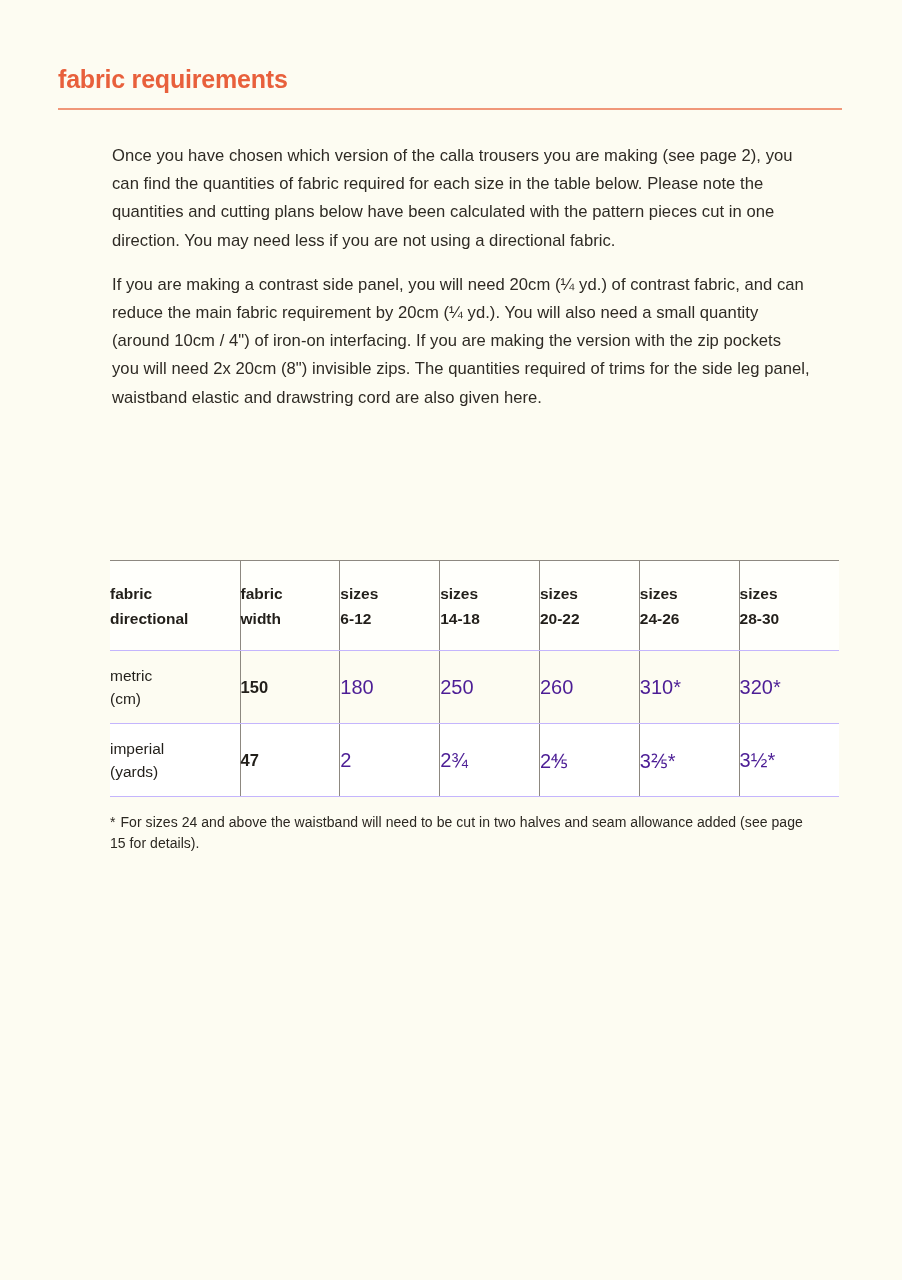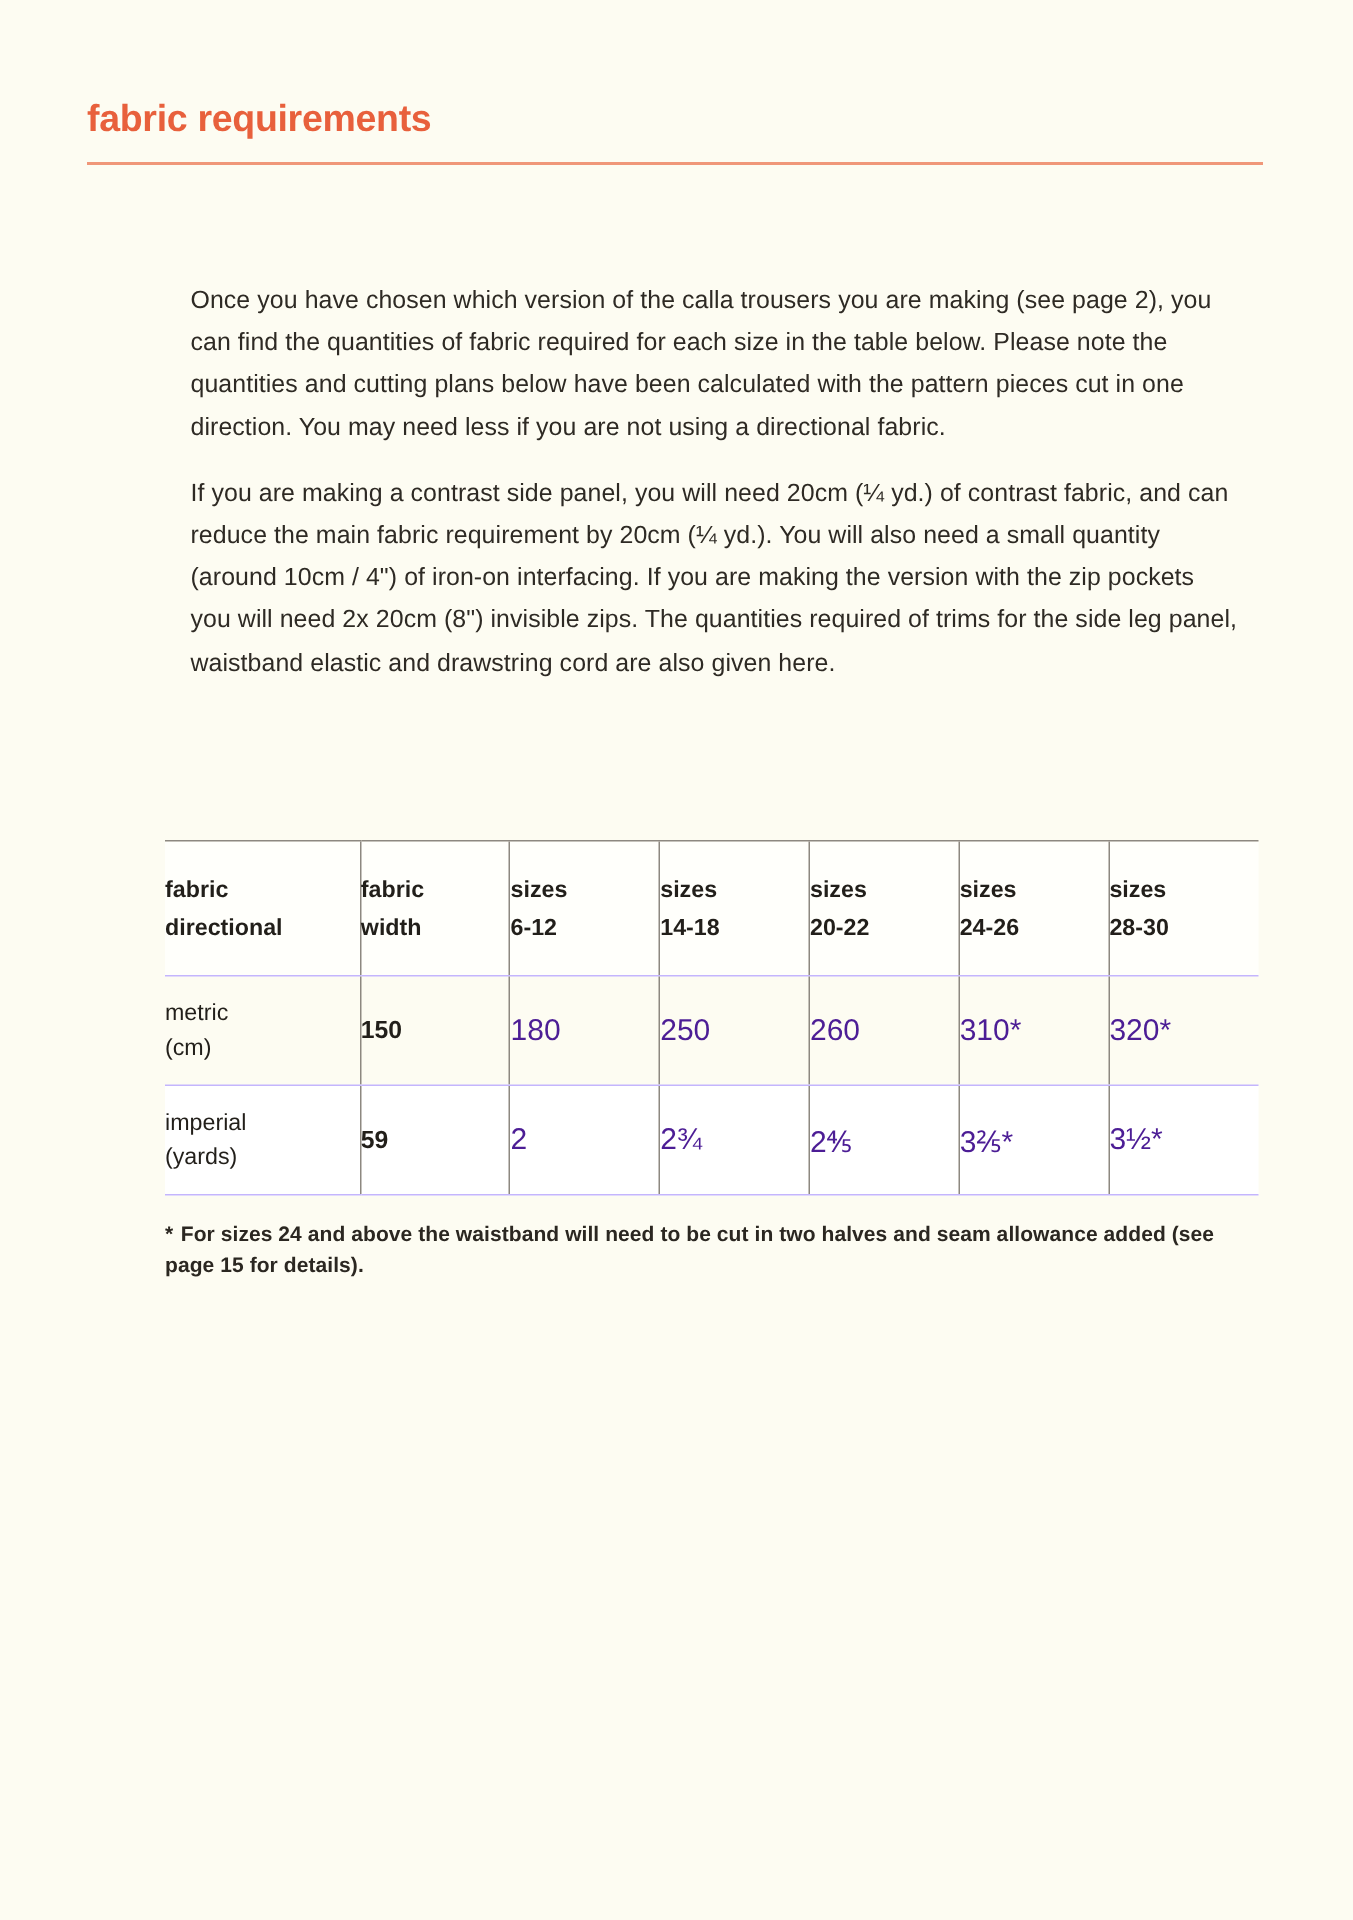--- a/index.html
+++ b/index.html
@@ -40,24 +40,23 @@
   .title-rule {
     margin-top: 14px;
     height: 2px;
     background: #f09779;
     width: 784px;
   }
 
   
   .body-block {
     position: absolute;
-    left: 127px;
+    left: 112px;
     top: 142px;
     width: 700px;
-    margin-top: 44px;
   }
   .para {
     font-size: 16.6px;
     line-height: 28.2px;
     color: #2e2a24;
     margin: 0 0 16px 0;
     letter-spacing: 0.05px;
   }
   .para:last-child { margin-bottom: 0; }
 
@@ -121,21 +120,21 @@
   tbody td.rowhead .l2 { display: block; }
   tbody td.strong { font-weight: bold; font-size: 16.5px; color: #221f1a; }
 
   
   .footnote {
     position: absolute;
     left: 110px;
     top: 812px;
     width: 700px;
     font-size: 14px;
-    font-weight: bold;
+    font-weight: normal;
     line-height: 21px;
     color: #2b2721;
     letter-spacing: 0.05px;
   }
   .footnote .fn-star { margin-right: 5px; }
 </style>
 </head>
 <body>
 
 <div class="page">
@@ -204,21 +203,21 @@
           <td>250</td>
           <td>260</td>
           <td>310*</td>
           <td>320*</td>
         </tr>
         <tr class="row-imperial">
           <td class="rowhead">
             <span>imperial</span>
             <span class="l2">(yards)</span>
           </td>
-          <td class="strong">59</td>
+          <td class="strong">47</td>
           <td>2</td>
           <td>2¾</td>
           <td>2⅘</td>
           <td>3⅖*</td>
           <td>3½*</td>
         </tr>
       </tbody>
     </table>
   </div>
 

